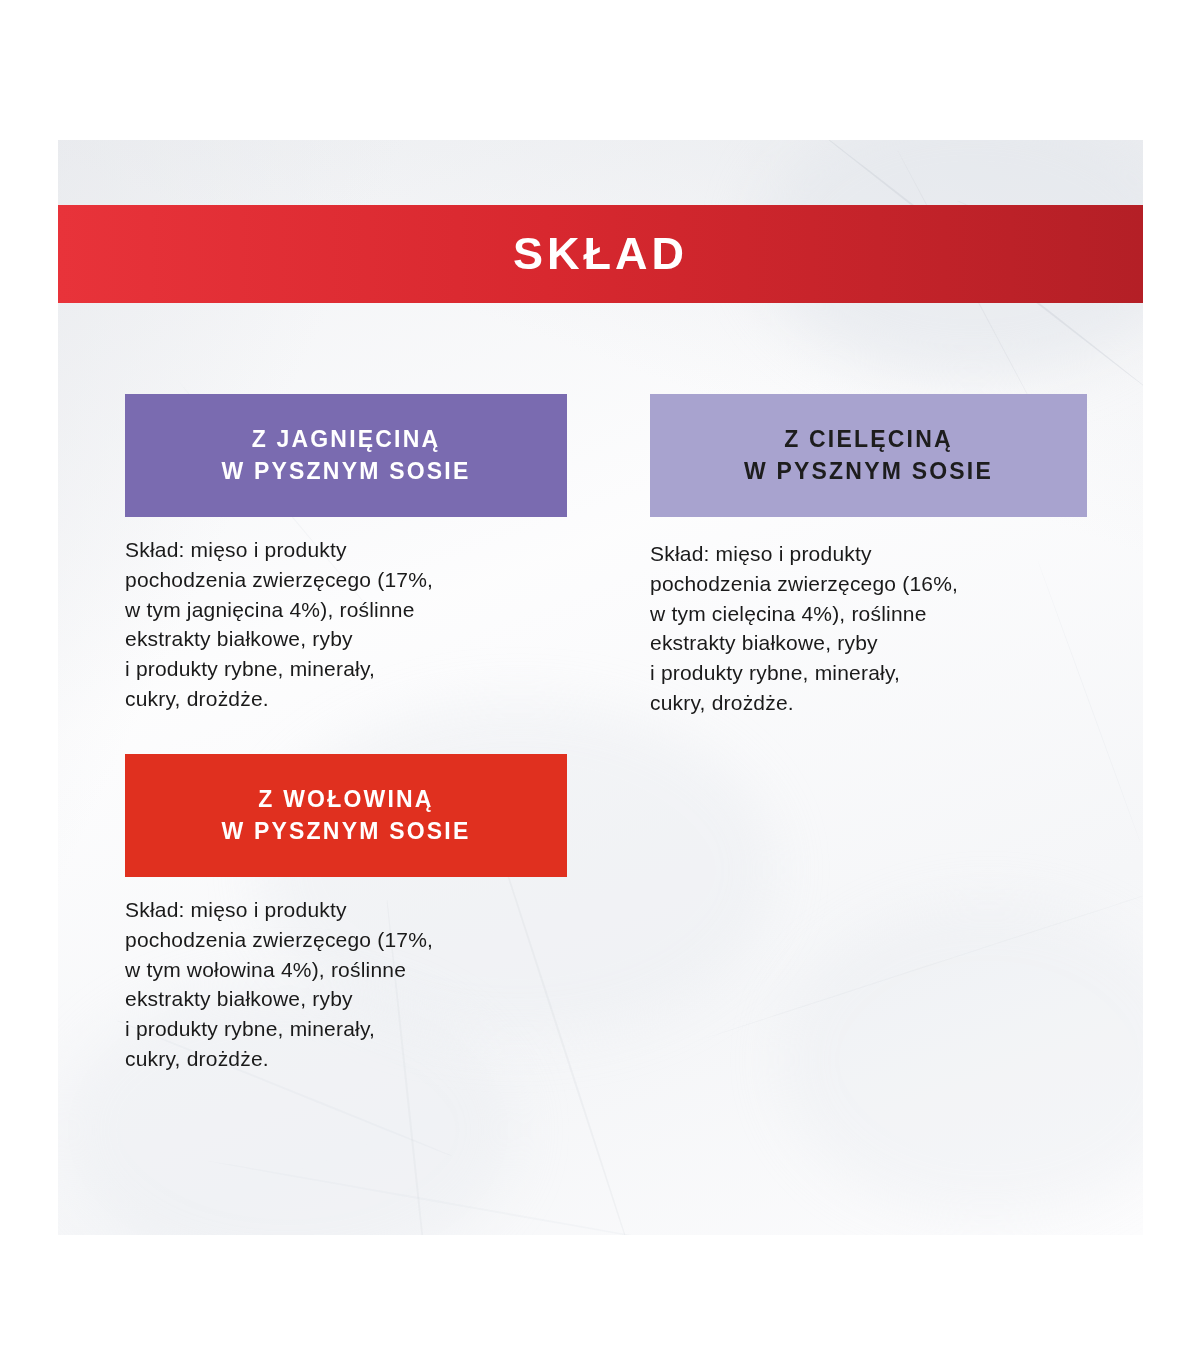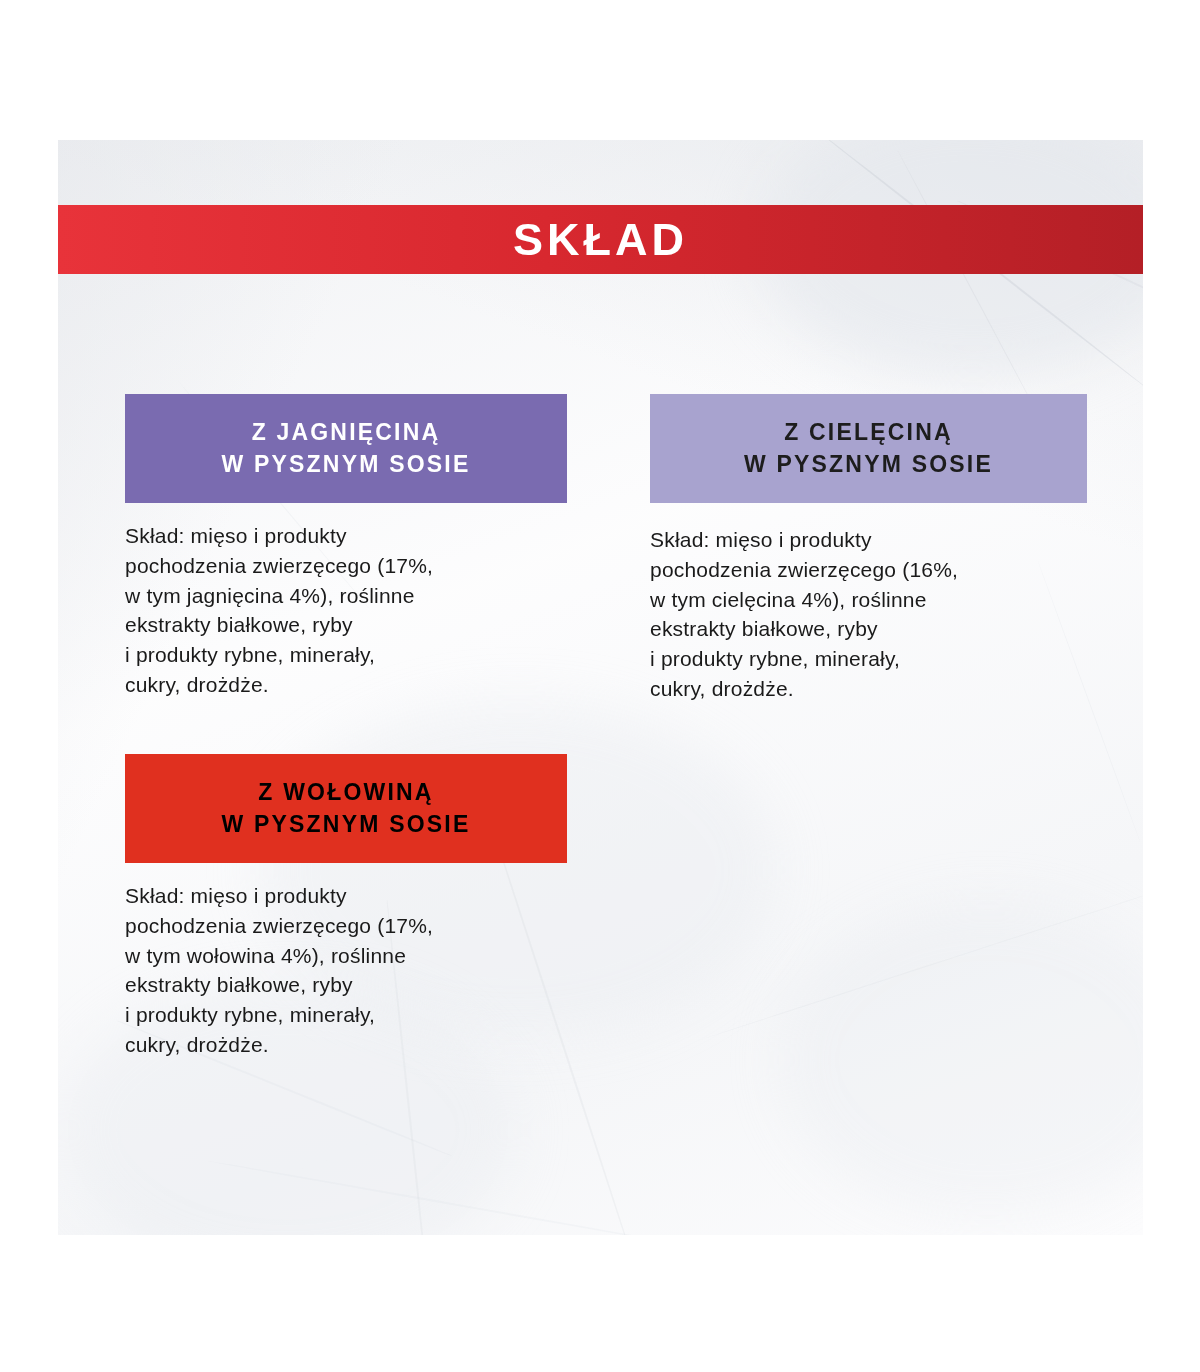--- a/index.html
+++ b/index.html
@@ -65,21 +65,21 @@
   .b2 { left: 200px; top: 560px; width: 520px; height: 340px; opacity:.55;}
   .b3 { left: 0px;   top: 840px; width: 460px; height: 300px; opacity:.5;}
   .b4 { left: 720px; top: 760px; width: 420px; height: 320px; opacity:.45;}
 
   
   .banner {
     position: absolute;
     left: 58px;
     top: 205px;
     width: 1085px;
-    height: 69px;
+    height: 98px;
     background: linear-gradient(90deg, #e8333a 0%, #d8282f 45%, #b41f26 100%);
     display: flex;
     align-items: center;
     justify-content: center;
   }
   .banner-title {
     color: #ffffff;
     font-size: 45px;
     font-weight: bold;
     letter-spacing: 4px;
@@ -88,31 +88,31 @@
   
   .card {
     position: absolute;
   }
   .card-head {
     display: flex;
     flex-direction: column;
     align-items: center;
     justify-content: center;
     text-align: center;
-    height: 109px;
+    height: 123px;
     letter-spacing: 2.2px;
     font-size: 23px;
     font-weight: bold;
     line-height: 1.35;
   }
   .card-head .l1, .card-head .l2 { display: block; }
 
   .head-purple-dark { background: #7a6bb0; color: #ffffff; }
   .head-purple-light { background: #a8a3cf; color: #1d1d1d; }
-  .head-red { background: #e0301f; color: #000000; justify-content: center; }
+  .head-red { background: #e0301f; color: #ffffff; justify-content: center; }
 
   .card-body {
     font-size: 21px;
     line-height: 1.42;
     color: #1a1a1a;
     white-space: pre-line;
     margin-top: 18px;
     letter-spacing: .2px;
   }
 

